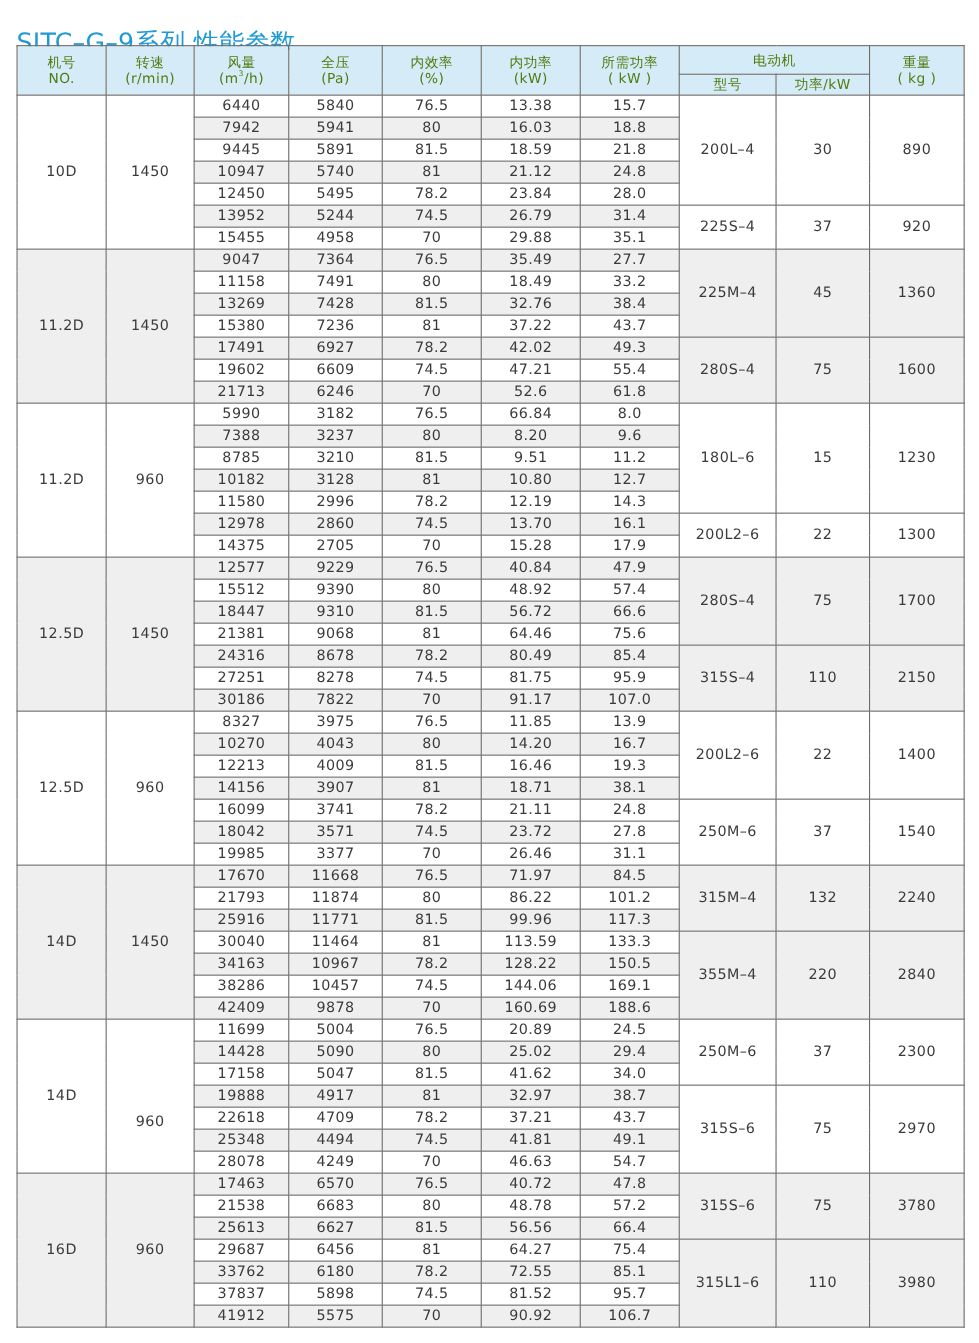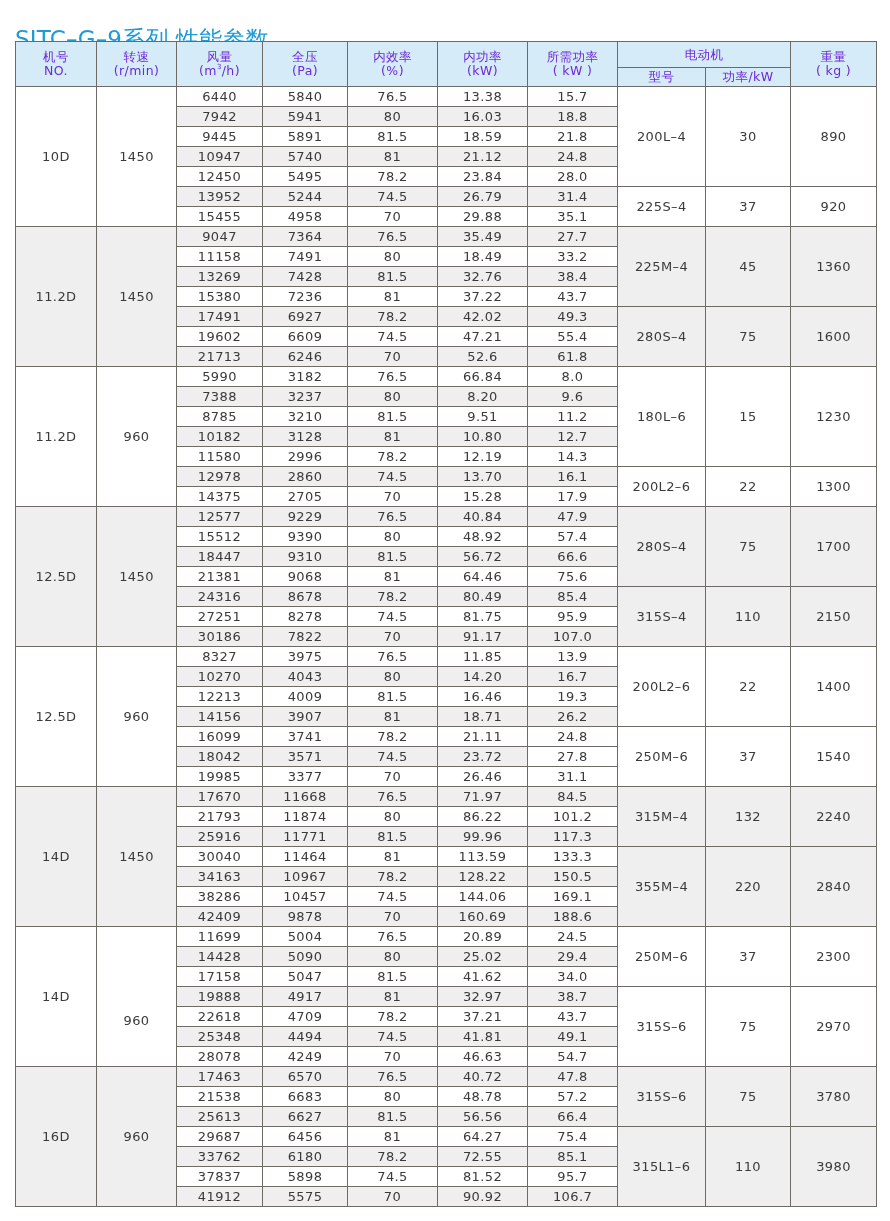--- a/index.html
+++ b/index.html
@@ -4,21 +4,21 @@
 <style>
   html, body { margin: 0; padding: 0; background: #ffffff; }
   body { width: 890px; height: 1221px; position: relative; overflow: hidden;
          font-family: "DejaVu Sans", "Liberation Sans", sans-serif; color: #3a3a3a; }
   .title { position: absolute; left: 15px; top: 24px; font-size: 23px; color: #1e9ad6;
            letter-spacing: 0.2px; line-height: 30px; white-space: nowrap; }
   table.spec { position: absolute; left: 15px; top: 41px; border-collapse: collapse;
                table-layout: fixed; width: 861px; }
   table.spec td, table.spec th { border: 1px solid #6e6a66; text-align: center; vertical-align: middle;
                padding: 0; font-weight: normal; font-size: 13px; letter-spacing: 0.4px; overflow: hidden; white-space: nowrap; }
-  table.spec th { background: #d5ecf8; color: #6d28d9; font-size: 12.5px; line-height: 14px; }
+  table.spec th { background: #d5ecf8; color: #4d7c0f; font-size: 12.5px; line-height: 14px; }
   table.spec tr.h1 th { height: 25px; }
   table.spec tr.h2 th { height: 18px; }
   table.spec tr.d td { height: 19px; line-height: 19px; }
   .w { background: #ffffff; }
   .g { background: #efefef; }
   sup { font-size: 7px; vertical-align: top; line-height: 7px; }
   .lbl-off { position: relative; top: 24px; }
 </style>
 </head>
 <body>
@@ -332,21 +332,21 @@
         <td class="w">4009</td>
         <td class="w">81.5</td>
         <td class="w">16.46</td>
         <td class="w">19.3</td>
       </tr>
       <tr class="d">
         <td class="g">14156</td>
         <td class="g">3907</td>
         <td class="g">81</td>
         <td class="g">18.71</td>
-        <td class="g">26.2</td>
+        <td class="g">38.1</td>
       </tr>
       <tr class="d">
         <td class="w">16099</td>
         <td class="w">3741</td>
         <td class="w">78.2</td>
         <td class="w">21.11</td>
         <td class="w">24.8</td>
         <td rowspan="3" class="w">250M–6</td>
         <td rowspan="3" class="w">37</td>
         <td rowspan="3" class="w">1540</td>

